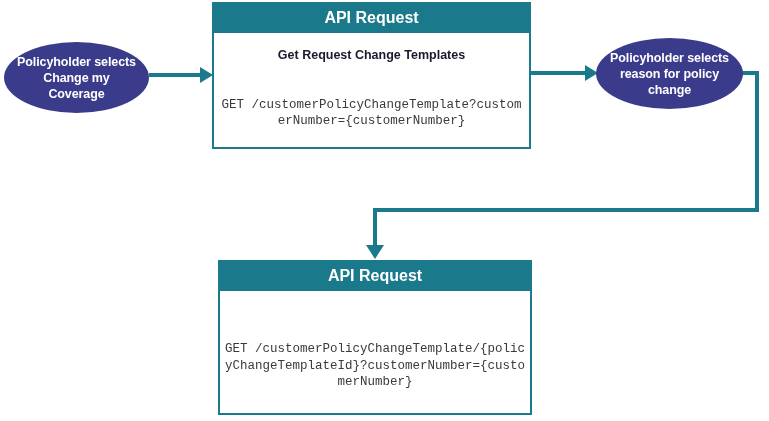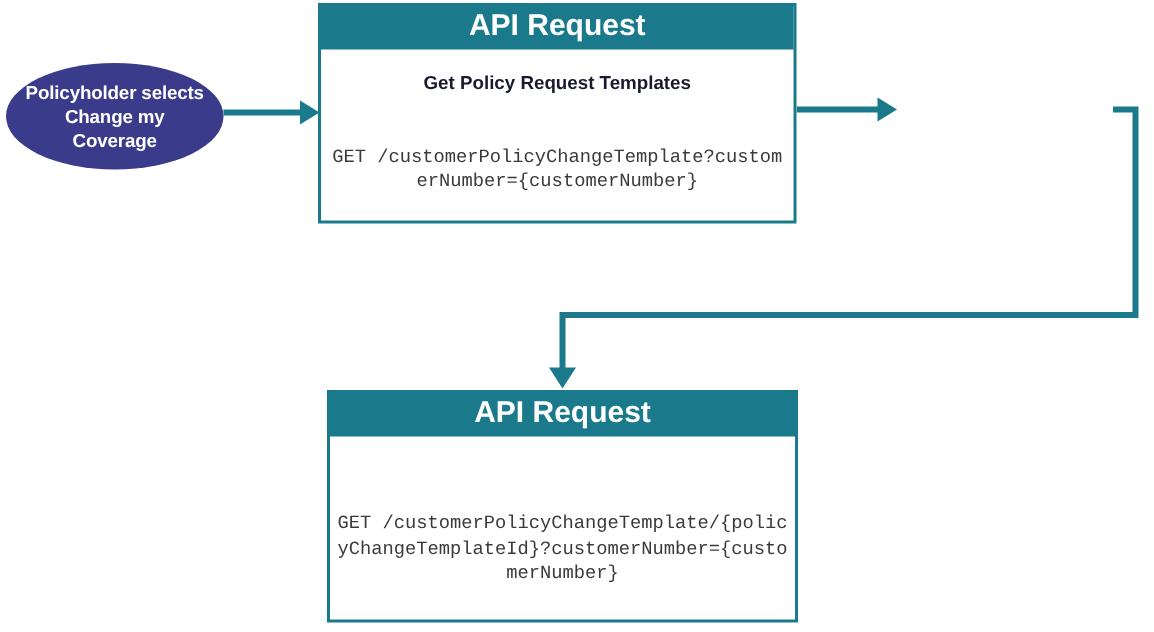--- a/index.html
+++ b/index.html
@@ -58,21 +58,21 @@
     background: #ffffff;
     z-index: 3;
     display: flex;
     flex-direction: column;
   }
   .api-box-header {
     background: #1a7a8c;
     color: #ffffff;
     font-family: "Liberation Sans", sans-serif;
     font-weight: bold;
-    font-size: 20px;
+    font-size: 16px;
     line-height: 27px;
     height: 29px;
     text-align: center;
     flex: 0 0 auto;
   }
   .api-box-body {
     flex: 1 1 auto;
     display: flex;
     flex-direction: column;
     align-items: center;
@@ -123,25 +123,28 @@
     <g>
       <polyline points="742,73 757,73 757,210 375,210 375,247" fill="none" stroke="#1a7a8c" stroke-width="4" stroke-linejoin="miter"></polyline>
       <polygon points="366,245 384,245 375,259" fill="#1a7a8c"></polygon>
     </g>
   </svg>
 
   <div id="node-start" class="ellipse-node">
     <div class="ellipse-label">Policyholder selects Change my Coverage</div>
   </div>
 
+  <div id="node-reason" class="ellipse-node">
+    <div class="ellipse-label">Policyholder selects reason for policy change</div>
+  </div>
 
   <div id="box-templates" class="api-box">
     <div class="api-box-header">API Request</div>
     <div class="api-box-body">
-      <div class="api-title">Get Policy Request Templates</div>
+      <div class="api-title">Get Request Change Templates</div>
       <div class="api-endpoint">GET /customerPolicyChangeTemplate?customerNumber={customerNumber}</div>
     </div>
   </div>
 
   <div id="box-template-info" class="api-box">
     <div class="api-box-header">API Request</div>
     <div class="api-box-body">
       <div class="api-endpoint">GET /customerPolicyChangeTemplate/{policyChangeTemplateId}?customerNumber={customerNumber}</div>
     </div>
   </div>

